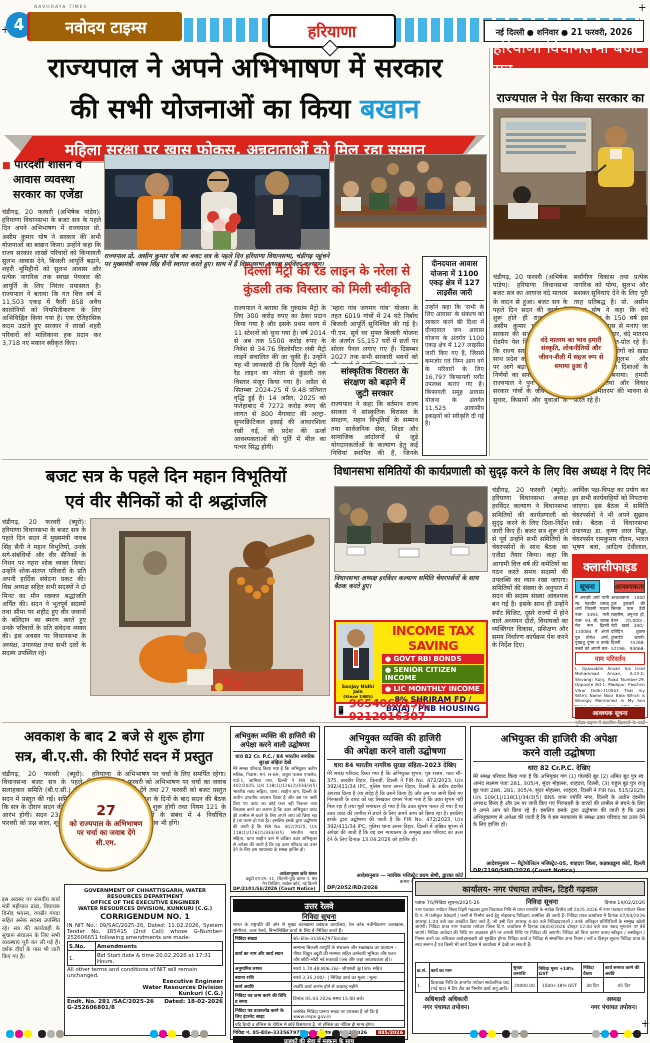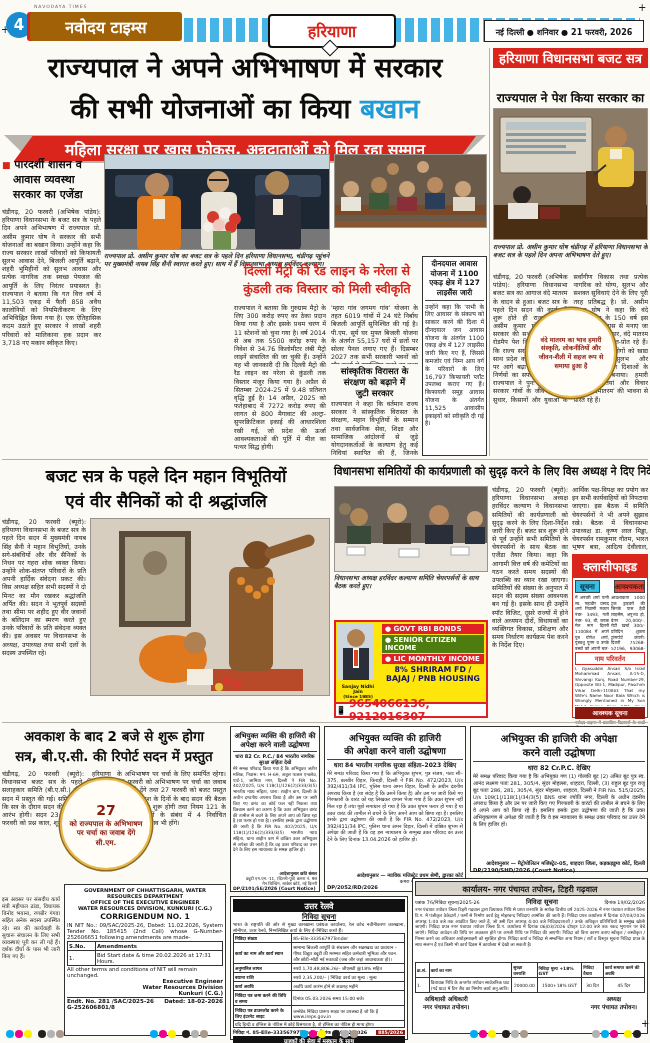--- a/index.html
+++ b/index.html
@@ -67,21 +67,21 @@
   <div class="abs" style="left:4px;top:135px;width:482px;height:28px;background:#b9b4ac;
        clip-path:polygon(0 0,100% 0,94% 100%,6% 100%);"></div>
   <div class="abs" style="left:14px;top:136px;width:462px;height:25px;background:#d9251c;
        clip-path:polygon(4% 0,100% 0,96% 100%,0 100%);display:flex;align-items:center;justify-content:center;">
     <span style="color:#fff;font-weight:bold;font-size:15.5px;">महिला सुरक्षा पर खास फोकस, अन्नदाताओं को मिल रहा सम्मान</span>
   </div>
 
   <div class="abs rule-v" style="left:489px;top:48px;height:408px;"></div>
 
   <div class="abs" style="left:493px;top:48px;width:155px;height:20px;background:#d9251c;display:flex;align-items:center;justify-content:center;">
-    <span style="color:#fff;font-weight:bold;font-size:13px;">हरियाणा विधानसभा बजट सत्र</span>
+    <span style="color:#fff;font-weight:normal;font-size:16px;">हरियाणा विधानसभा बजट सत्र</span>
   </div>
   <div class="abs" style="left:493px;top:71px;width:155px;text-align:center;font-weight:bold;font-size:13px;color:#0d0d0d;margin-top:44px;">वंदे मातरम से बजट सत्र का आगाज</div>
   <div class="abs" style="left:493px;top:89px;width:155px;text-align:center;font-weight:bold;font-size:12px;color:#0d0d0d;">राज्यपाल ने पेश किया सरकार का रोडमैप</div>
 
   <div class="abs photo" style="left:493px;top:108px;width:155px;height:132px;">
     <svg width="155" height="132" viewBox="0 0 155 132">
       <rect width="155" height="132" fill="#8a7a66"></rect>
       <rect x="6" y="8" width="92" height="56" rx="2" fill="#d9d4c6" stroke="#6a5a48"></rect>
       <rect x="12" y="13" width="80" height="8" fill="#b8c4c8"></rect>
       <rect x="12" y="24" width="80" height="3" fill="#8a9aa2"></rect>
@@ -92,21 +92,20 @@
       <rect x="92" y="62" width="60" height="46" fill="#5a3a1e"></rect>
       <circle cx="122" cy="28" r="11" fill="#b08050"></circle>
       <rect x="104" y="38" width="36" height="40" rx="6" fill="#e8c23c"></rect>
       <rect x="116" y="40" width="12" height="10" fill="#f5ecd8"></rect>
       <line x1="112" y1="56" x2="100" y2="66" stroke="#333" stroke-width="2"></line>
       <circle cx="28" cy="86" r="9" fill="#2a2420"></circle>
       <rect x="14" y="94" width="30" height="16" fill="#e8e4dc"></rect>
       <rect x="46" y="98" width="20" height="12" fill="#7a2a20"></rect>
     </svg>
   </div>
-  <div class="abs cap" style="left:493px;top:243px;width:155px;height:26px;">राज्यपाल प्रो. असीम कुमार घोष चंडीगढ़ में हरियाणा विधानसभा के बजट सत्र के पहले दिन अपना अभिभाषण देते हुए।</div>
 
   <div class="abs bt cols2" style="left:493px;top:273px;width:155px;height:183px;">चंडीगढ़, 20 फरवरी (अभिषेक पांडेय): हरियाणा विधानसभा बजट सत्र का आगाज वंदे मातरम के वादन से हुआ। बजट सत्र के पहले दिन सदन की कार्यवाही शुरू होते ही राज्यपाल प्रो. असीम कुमार घोष ने नायब सरकार की सभी योजनाओं का रोडमैप पेश किया। उन्होंने कहा कि राज्य सरकार पारदर्शिता के साथ प्रदेश को विकास की राह पर आगे बढ़ा रही है। वैश्विक निर्णयों का सफल प्रयोग होगा। राज्यपाल ने पुनः दोहराया कि सरकार गांवों के जीवन स्तर में सुधार, किसानों और युवाओं के सर्वांगीण विकास तथा प्रत्येक नागरिक को योग्य, सुलभ और सशक्त सुविधाएं देने के लिए पूरी तरह प्रतिबद्ध है। प्रो. असीम कुमार घोष ने कहा कि वंदे मातरम गीत के 150 वर्ष इस बार पूरे हर्षोल्लास से मनाए जा रहे हैं। हमारे संस्कार, वंदे मातरम की भावना से ओत-प्रोत रहे हैं। देश भर में हमने लोगों को खाद्य सुरक्षा, पंच सुलभ और अभियांत्रिक मॉडल दिशाओं के लिए माहौल बनाया। हमारी विरासत, नीतियां और विचार हमेशा 'वंदेमातरम' की भावना से प्रेरित रहे हैं।</div>
   <div class="pullquote" style="left:526px;top:308px;width:90px;height:90px;font-size:6.4px;line-height:1.35;text-align:center;">वंदे मातरम का भाव हमारी संस्कृति, लोकनीतियों और जीवन-शैली में सहज रूप से समाया हुआ है</div>
 
   <div class="abs" style="left:2px;top:158px;width:99px;font-weight:bold;font-size:11px;line-height:1.35;color:#0d0d0d;">
     <div><span style="color:#d9251c;font-size:9px;">■</span>
       <span>पारदर्शी शासन व</span></div>
     <div style="padding-left:11px;">आवास व्यवस्था</div>
     <div style="padding-left:11px;">सरकार का एजेंडा</div>
   </div>
@@ -261,20 +260,21 @@
           <rect width="36" height="56" fill="#cdd6de"></rect>
           <circle cx="18" cy="14" r="9" fill="#b08050"></circle>
           <rect x="5" y="24" width="26" height="32" fill="#2a2e38"></rect>
           <rect x="15" y="24" width="6" height="20" fill="#fff"></rect>
           <rect x="16" y="26" width="4" height="16" fill="#d42"></rect>
         </svg>
         <div style="font-size:4.6px;font-weight:bold;text-align:center;color:#111;background:#ffe60a;">Sanjay Nidhi Jain</div>
         <div style="font-size:4.2px;font-weight:bold;text-align:center;color:#111;">(Since 1985)</div>
       </div>
       <div style="flex:1;padding:1px 2px;">
+        <div style="font-weight:bold;font-size:12.5px;color:#e11f26;text-align:center;letter-spacing:-0.5px;">INCOME TAX SAVING</div>
         <div style="background:#e11f26;color:#fff;font-weight:bold;font-size:7px;padding:1px 3px;margin:1px 0;">● <span>GOVT RBI BONDS</span></div>
         <div style="background:#4d7c0f;color:#fff;font-weight:bold;font-size:7px;padding:1px 3px;margin:1px 0;">● <span>SENIOR CITIZEN INCOME</span></div>
         <div style="background:#e11f26;color:#fff;font-weight:bold;font-size:7px;padding:1px 3px;margin:1px 0;">● <span>LIC MONTHLY INCOME</span></div>
         <div style="font-weight:bold;font-size:7.8px;color:#101070;text-align:center;">8% SHRIRAM FD / BAJAJ / PNB HOUSING</div>
       </div>
     </div>
     <div style="background:#fff;margin-top:2px;height:12px;display:flex;align-items:center;justify-content:center;gap:3px;">
       <span style="font-size:8px;">📱</span>
       <span style="font-weight:bold;font-size:11px;color:#e11f26;">9654066136, 9212016307</span>
     </div>

